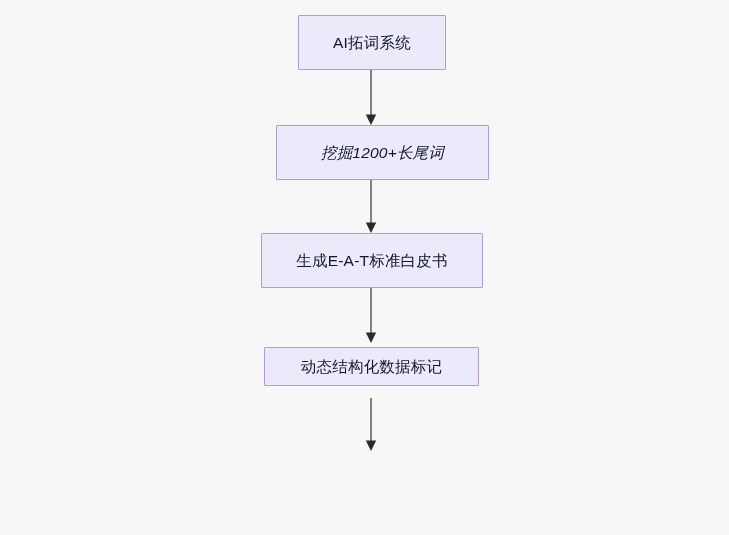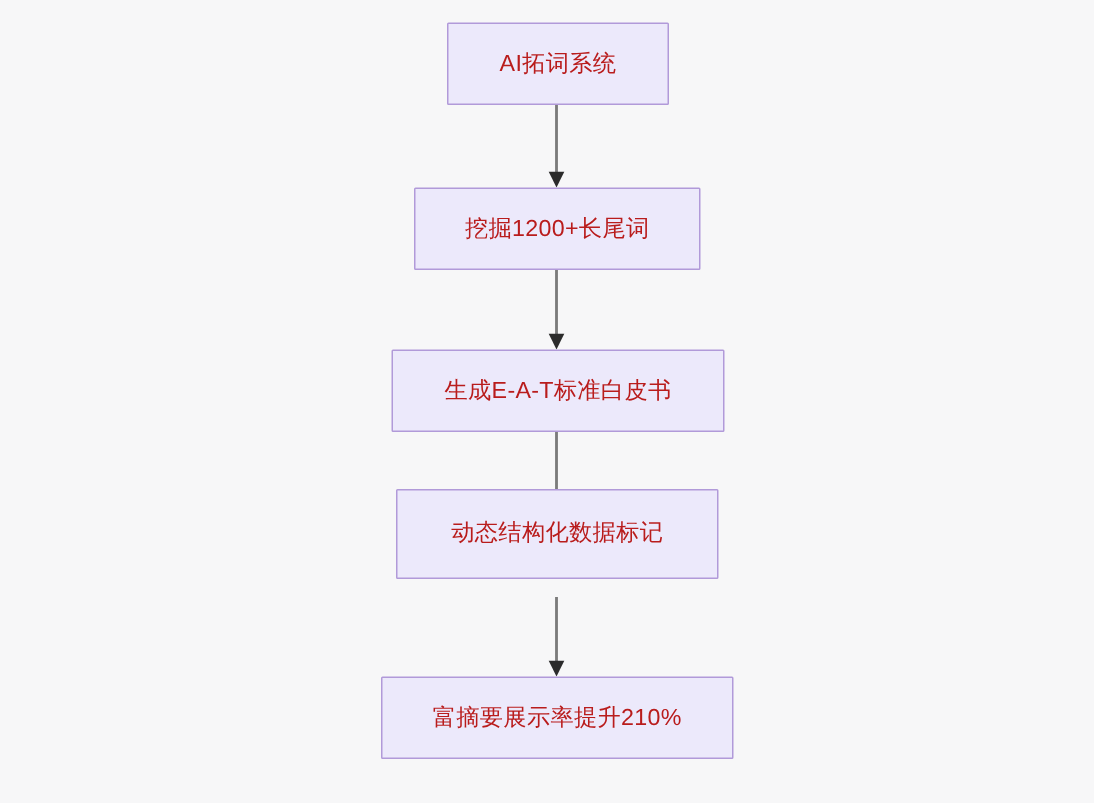--- a/index.html
+++ b/index.html
@@ -21,21 +21,21 @@
   }
   .node {
     position: absolute;
     box-sizing: border-box;
     background: #ece9fb;
     border: 1.4px solid #b19ad9;
     border-radius: 1px;
     display: flex;
     align-items: center;
     justify-content: center;
-    color: #b91c1c;
+    color: #0f172a;
     font-size: 15.5px;
     letter-spacing: 0.2px;
     white-space: nowrap;
   }
   .node-label {
     display: block;
     line-height: 1;
   }
   .edge {
     position: absolute;
@@ -72,26 +72,23 @@
   <div class="edge" style="left: 364px; top: 398px; height: 53px;">
     <svg width="14" height="53" viewBox="0 0 14 53" aria-hidden="true">
       <line x1="7" y1="0" x2="7" y2="44.5" stroke="#7b7b7b" stroke-width="1.9"></line>
       <polygon points="7,53 1.8,42.5 12.2,42.5" fill="#2b2b2b"></polygon>
     </svg>
   </div>
 
   <div class="node" style="left: 298px; top: 15px; width: 148px; height: 55px;">
     <span class="node-label">AI拓词系统</span>
   </div>
-  <div class="node" style="left: 276px; top: 125px; width: 191px; height: 55px;">
+  <div class="node" style="left: 276px; top: 125px; width: 213px; height: 55px; font-style: italic;">
     <span class="node-label">挖掘1200+长尾词</span>
   </div>
   <div class="node" style="left: 261px; top: 233px; width: 222px; height: 55px; justify-content: center;">
     <span class="node-label">生成E-A-T标准白皮书</span>
   </div>
-  <div class="node" style="left: 264px; top: 326px; width: 215px; height: 60px;">
+  <div class="node" style="left: 264px; top: 347px; width: 215px; height: 39px;">
     <span class="node-label">动态结构化数据标记</span>
-  </div>
-  <div class="node" style="left: 254px; top: 451px; width: 235px; height: 55px;">
-    <span class="node-label">富摘要展示率提升210%</span>
   </div>
 
 </div>
 
 </body></html>

